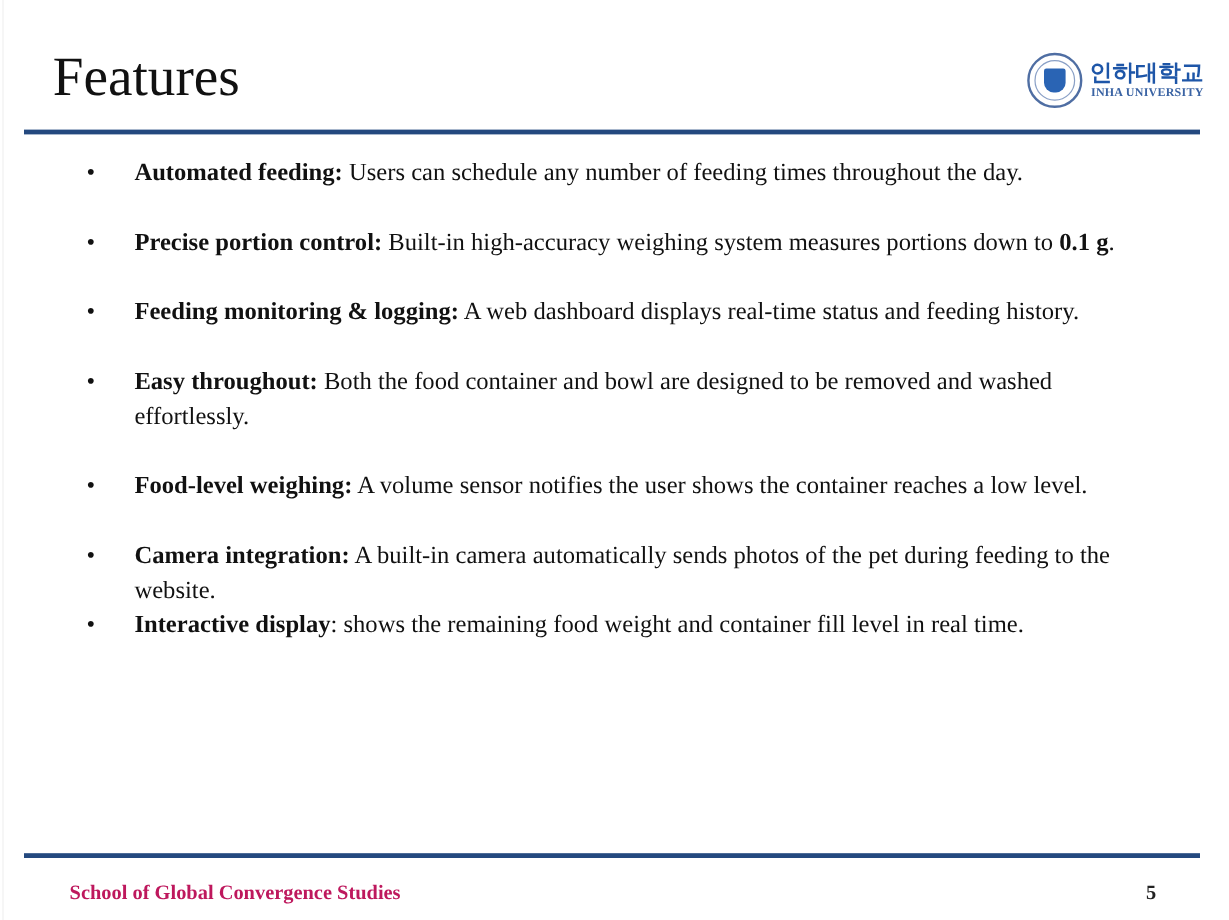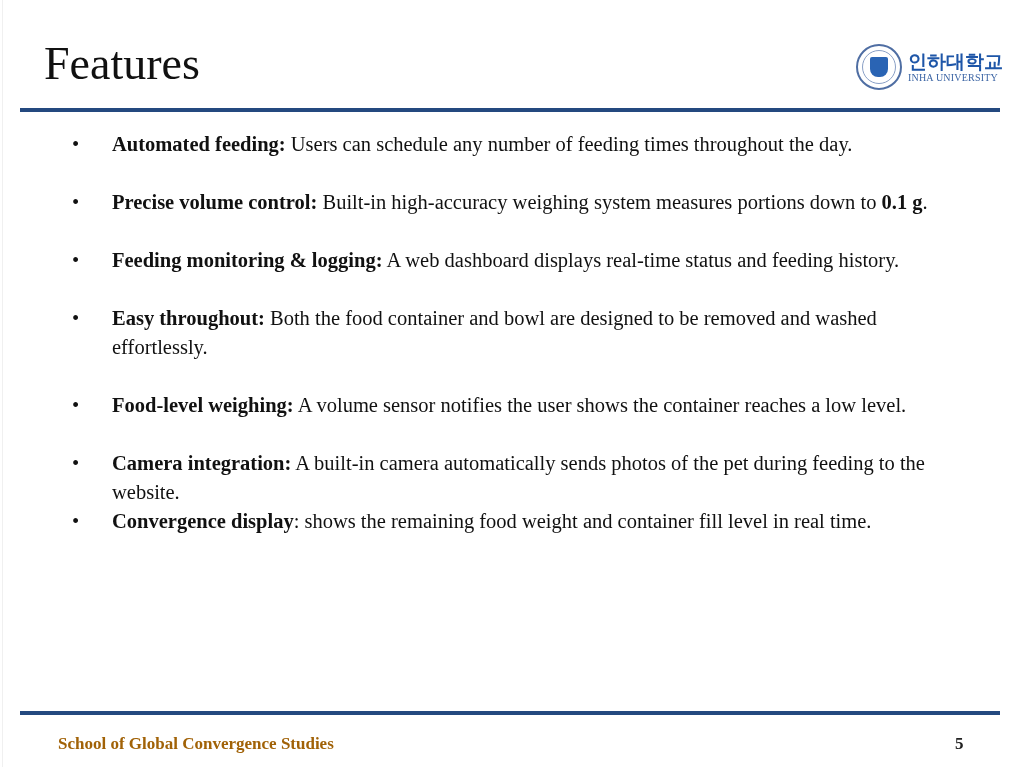--- a/index.html
+++ b/index.html
@@ -40,38 +40,38 @@
     .seal-core {
       width: 18px; height: 20px; background: #2a64b4; border-radius: 2px 2px 8px 8px;
       position: relative; z-index: 1;
     }
     .logo-text { margin-left: 6px; display: flex; flex-direction: column; }
     .logo-kr {
       font-family: "DejaVu Sans", sans-serif; font-weight: bold;
       font-size: 19px; line-height: 22px; color: #1e56a8; letter-spacing: 0px;
     }
     .logo-en {
-      font-family: "Liberation Serif", serif; font-weight: normal;
-      font-size: 10px; line-height: 12px; color: #3b64a4; letter-spacing: 0.2px;
+      font-family: "Liberation Serif", serif; font-weight: bold;
+      font-size: 10px; line-height: 12px; color: #3b64a4; letter-spacing: 0.2px; text-align: right;
     }
     .bullets {
       position: absolute; left: 72px; top: 130px; width: 900px;
       margin: 0; padding: 0; list-style: none;
       font-size: 20.5px; line-height: 29px;
     }
     .bullets li {
       position: relative; padding-left: 40px; margin: 0;
     }
     .bullets li .dot {
       position: absolute; left: 0; top: 0; width: 20px;
     }
     .gap { margin-top: 29px !important; }
     .footer-left {
       position: absolute; left: 58px; top: 733px;
-      font-size: 17px; font-weight: bold; color: #a16207; line-height: 22px;
+      font-size: 17px; font-weight: bold; color: #be185d; line-height: 22px;
     }
     .footer-right {
       position: absolute; left: 955px; top: 733px;
       font-size: 17px; font-weight: bold; color: #222; line-height: 22px;
     }
   </style>
 </head>
 <body>
 
 <div class="slide-edge"></div>
@@ -90,40 +90,40 @@
 
 <div class="rule top"></div>
 
 <ul class="bullets">
   <li>
     <span class="dot">•</span>
     <b>Automated feeding:</b><span> Users can schedule any number of feeding times throughout the day.</span>
   </li>
   <li class="gap">
     <span class="dot">•</span>
-    <b>Precise volume control:</b><span> Built-in high-accuracy weighing system measures portions down to </span><b>0.1 g</b><span>.</span>
+    <b>Precise portion control:</b><span> Built-in high-accuracy weighing system measures portions down to </span><b>0.1 g</b><span>.</span>
   </li>
   <li class="gap">
     <span class="dot">•</span>
     <b>Feeding monitoring &amp; logging:</b><span> A web dashboard displays real-time status and feeding history.</span>
   </li>
   <li class="gap">
     <span class="dot">•</span>
     <b>Easy throughout:</b><span> Both the food container and bowl are designed to be removed and washed effortlessly.</span>
   </li>
   <li class="gap">
     <span class="dot">•</span>
     <b>Food-level weighing:</b><span> A volume sensor notifies the user shows the container reaches a low level.</span>
   </li>
   <li class="gap">
     <span class="dot">•</span>
     <b>Camera integration:</b><span> A built-in camera automatically sends photos of the pet during feeding to the website.</span>
   </li>
   <li>
     <span class="dot">•</span>
-    <b>Convergence display</b><span>: shows the remaining food weight and container fill level in real time.</span>
+    <b>Interactive display</b><span>: shows the remaining food weight and container fill level in real time.</span>
   </li>
 </ul>
 
 <div class="rule bottom"></div>
 
 <div class="footer-left">School of Global Convergence Studies</div>
 <div class="footer-right">5</div>
 
 </body></html>

